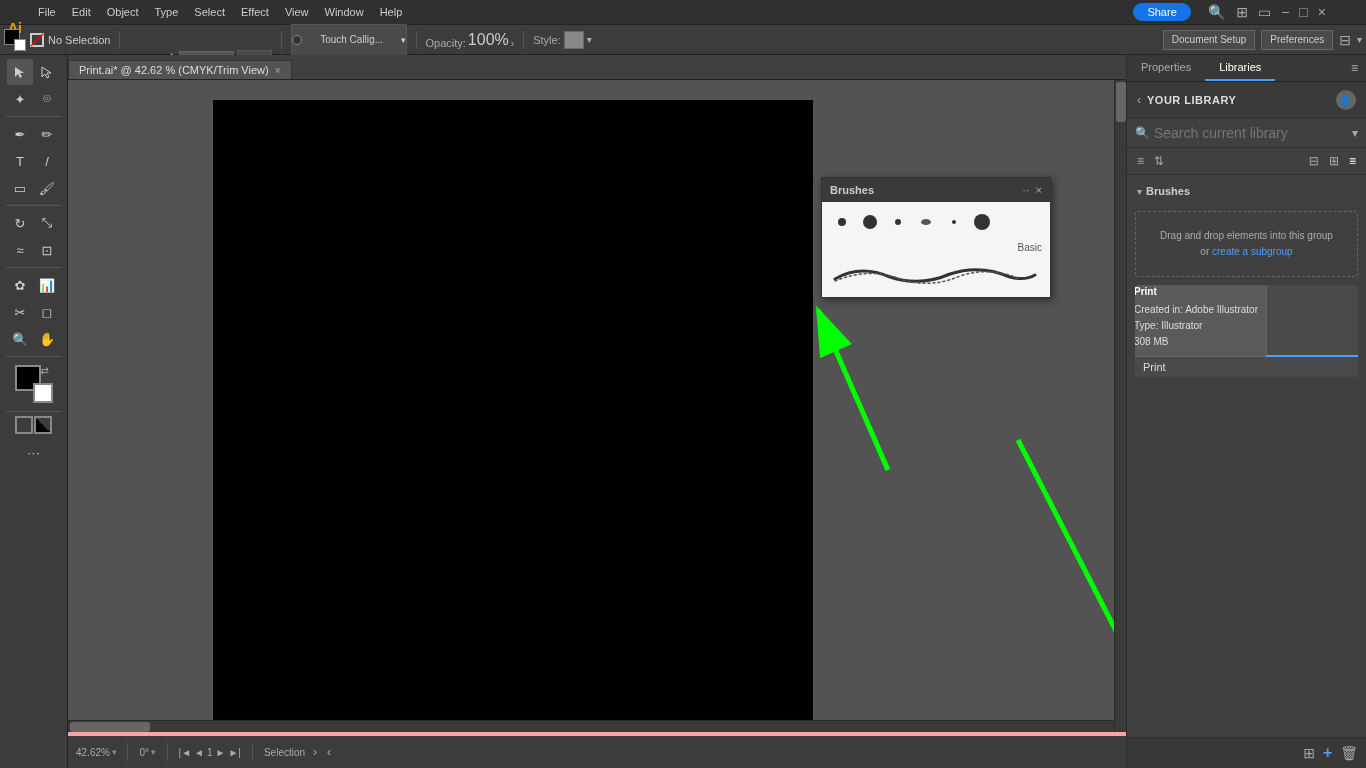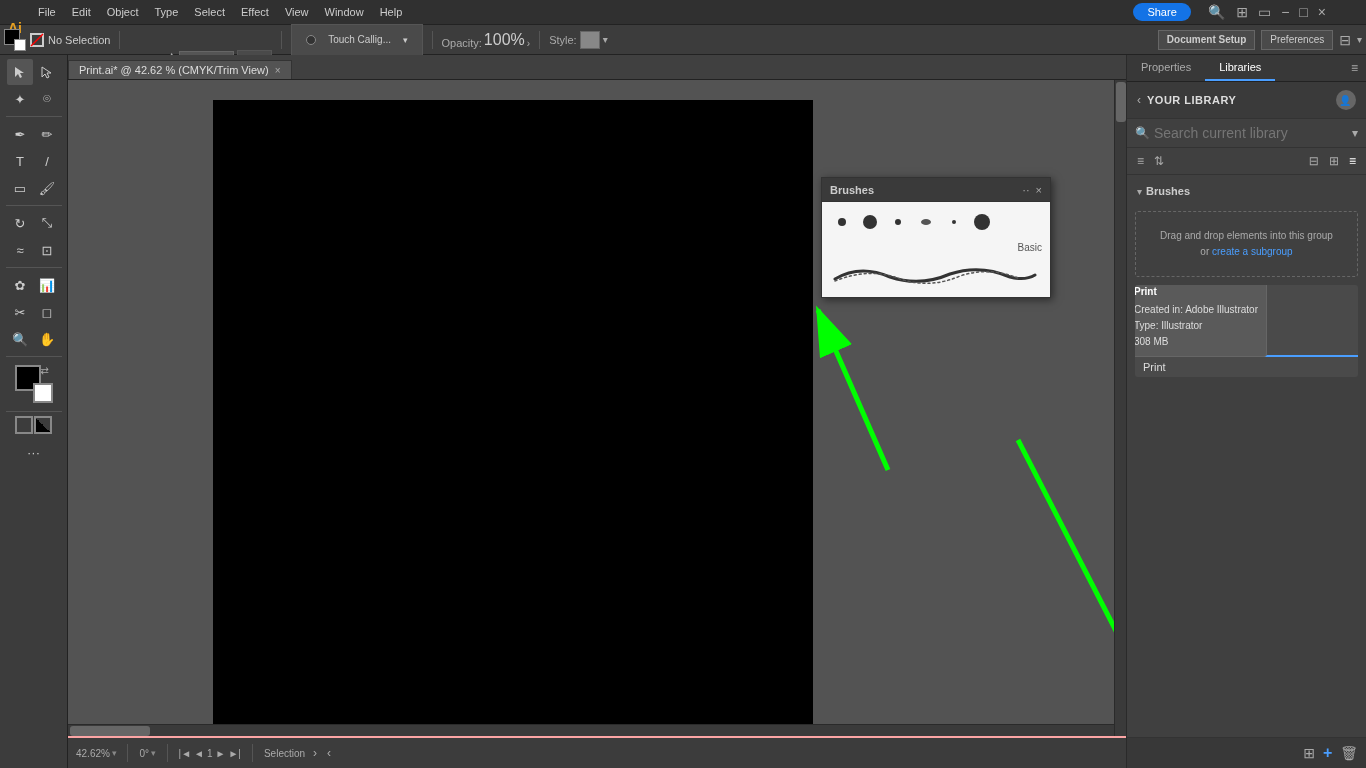--- a/index.html
+++ b/index.html
@@ -18,23 +18,23 @@
 
     
     #toolbar {
       width: 100%; height: 30px; background: #3c3c3c; display: flex; align-items: center;
       border-bottom: 1px solid #222; padding: 0 4px; gap: 6px;
     }
     .toolbar-select { background: #4a4a4a; border: 1px solid #555; color: #ccc; font-size: 10px; height: 20px; padding: 0 3px; }
     .toolbar-label { color: #aaa; font-size: 11px; }
     .toolbar-divider { width: 1px; height: 18px; background: #555; margin: 0 3px; }
     .stroke-preview { width: 50px; height: 18px; background: #555; border: 1px solid #666; }
-    .brush-btn { display: flex; align-items: center; gap: 12px; background: #4a4a4a; border: 1px solid #555; padding: 1px 14px; height: 32px; color: #ccc; font-size: 10px; cursor: pointer; }
+    .brush-btn { display: flex; align-items: center; gap: 18px; background: #4a4a4a; border: 1px solid #555; padding: 1px 0; height: 32px; color: #ccc; font-size: 10px; cursor: pointer; }
     .opacity-control { display: flex; align-items: flex-end; gap: 2px; }
-    .doc-setup-btn { background: #4a4a4a; border: 1px solid #666; color: #ccc; padding: 2px 8px; font-size: 10px; cursor: pointer; height: 20px; font-weight: bold; }
+    .doc-setup-btn { background: #4a4a4a; border: 1px solid #666; color: #ccc; padding: 2px 8px; font-size: 10px; cursor: pointer; height: 20px; }
     .prefs-btn { background: #4a4a4a; border: 1px solid #666; color: #ccc; padding: 2px 8px; font-size: 10px; cursor: pointer; height: 20px; }
 
     
     #main { display: flex; width: 100%; height: calc(768px - 55px); }
 
     
     #toolbox {
       width: 68px; min-width: 68px; background: #3c3c3c; border-right: 1px solid #222;
       display: flex; flex-direction: column; align-items: center; padding: 4px 0; gap: 1px; overflow: hidden;
     }
@@ -70,22 +70,22 @@
     .panel-ctrl-btn { color: #aaa; font-size: 11px; cursor: pointer; }
     .brushes-grid { display: flex; gap: 4px; padding: 8px; align-items: center; background: #f5f5f5; }
     .brush-dot { display: flex; align-items: center; justify-content: center; }
     .brush-dot circle { fill: #333; }
     .brush-label { background: #f5f5f5; text-align: right; padding: 0 8px 2px; font-size: 10px; color: #555; }
     .brush-stroke-preview { background: #f5f5f5; padding: 4px 8px 8px; }
     .brush-stroke-img { width: 210px; height: 30px; background: #f5f5f5; position: relative; overflow: hidden; }
 
     
     #status-bar {
-      height: 32px; background: #3c3c3c; border-top: 2px solid #fca5a5;
-      display: flex; align-items: center; padding: 8px 8px; gap: 8px; font-size: 10px; color: #aaa;
+      height: 18px; background: #3c3c3c; border-top: 4px solid #fca5a5;
+      display: flex; align-items: center; padding: 16px 8px; gap: 8px; font-size: 10px; color: #aaa;
     }
     .status-zoom { display: flex; align-items: center; gap: 2px; }
     .status-nav { display: flex; align-items: center; gap: 3px; }
 
     
     #right-panel { width: 240px; background: #404040; border-left: 1px solid #2a2a2a; display: flex; flex-direction: column; }
     #panel-tabs { display: flex; background: #383838; border-bottom: 1px solid #222; }
     .panel-tab { padding: 6px 14px; font-size: 11px; color: #aaa; cursor: pointer; border-bottom: 2px solid transparent; }
     .panel-tab.active { color: #fff; border-bottom: 2px solid #4a9eff; }
     .panel-tab-actions { margin-left: auto; display: flex; align-items: center; padding-right: 8px; gap: 6px; }

